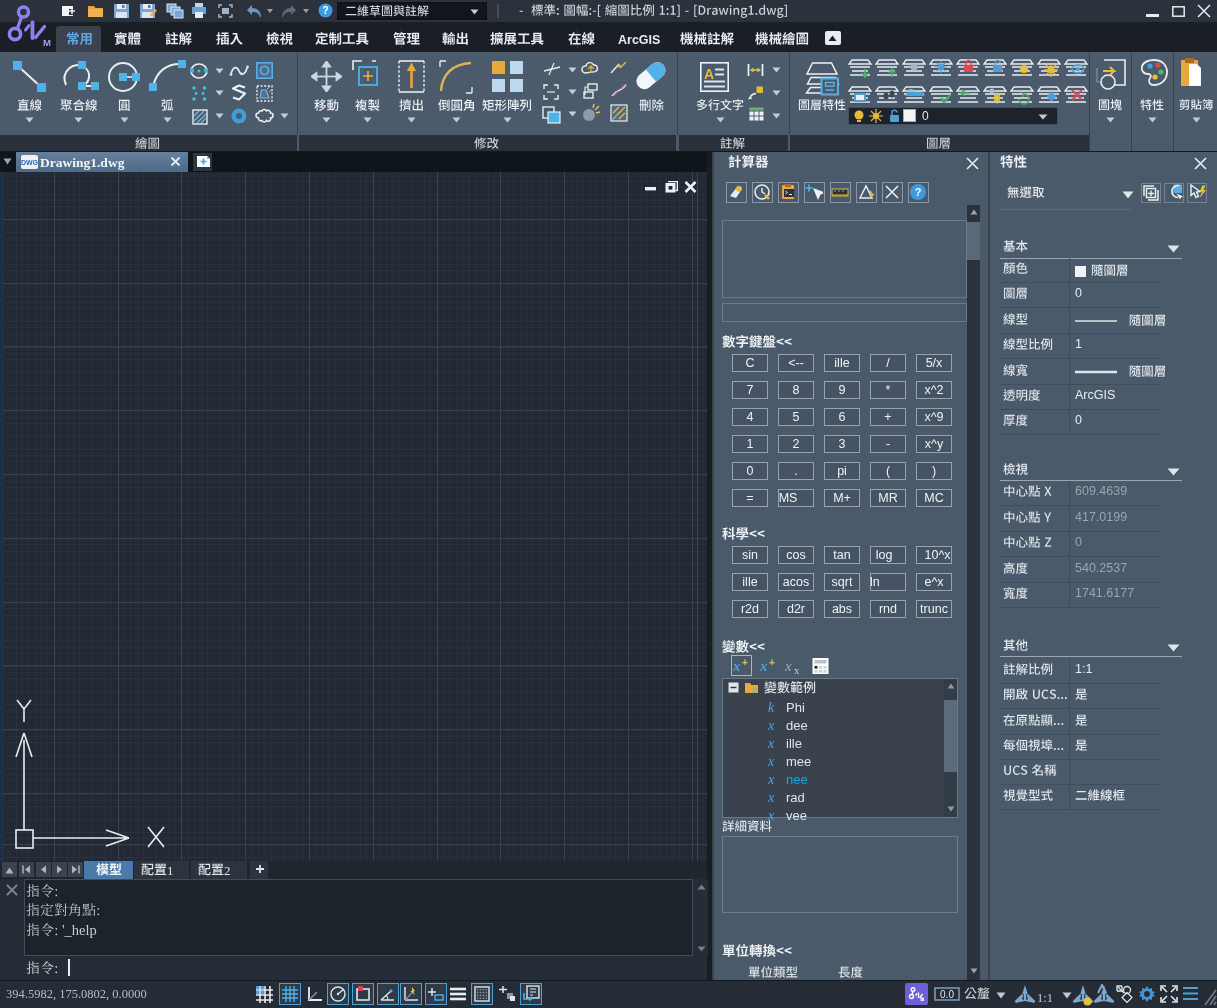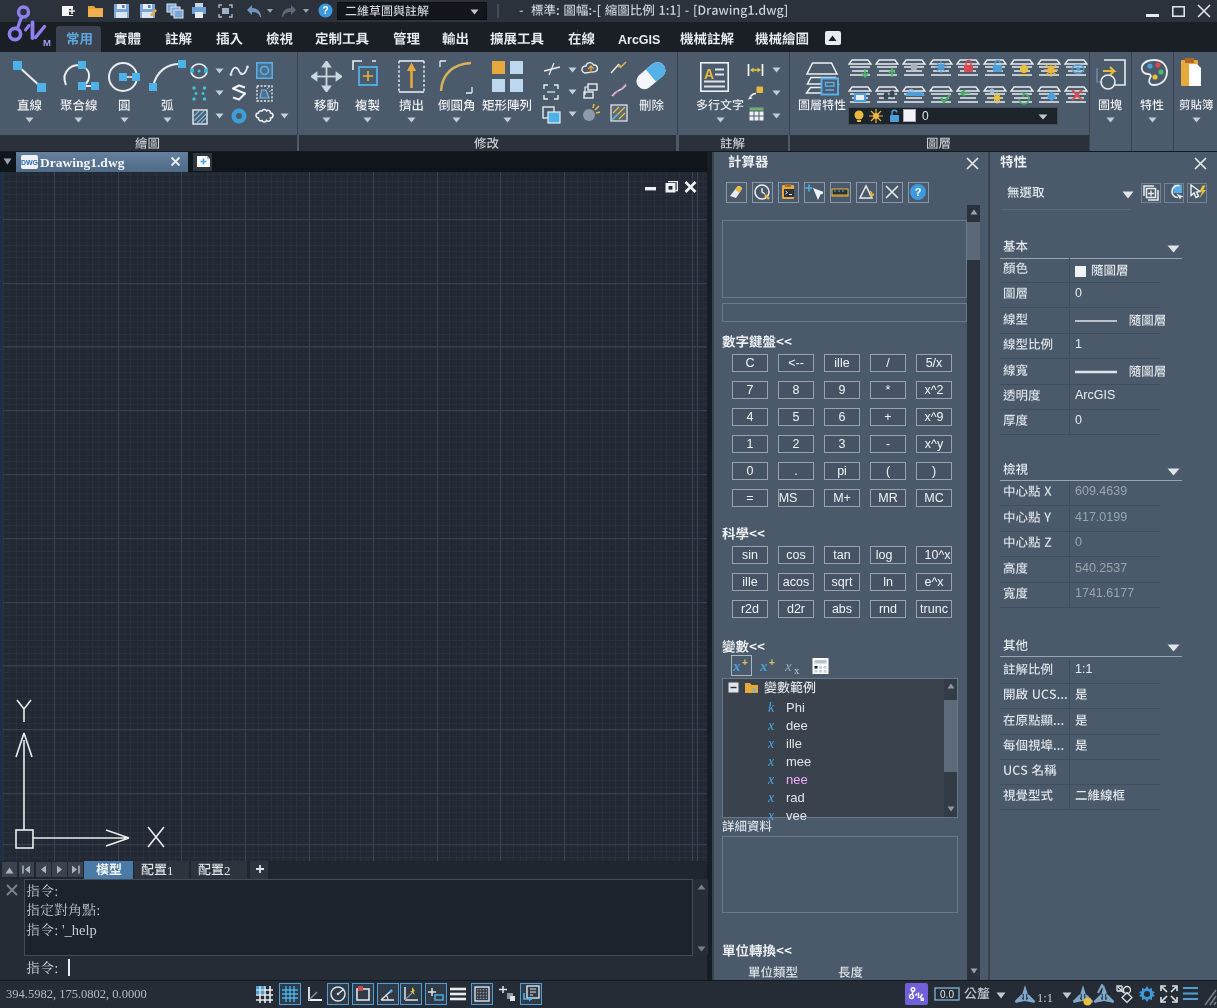--- a/index.html
+++ b/index.html
@@ -1879,21 +1879,21 @@
 <div style="position:absolute;left:778px;top:573px;width:36px;height:18px;border:1px solid #9aa3ad;background:rgba(20,28,38,0.10);"></div>
 <div style="position:absolute;left:778px;top:574px;">
     <span style="display:block;width:36px;text-align:center;font-family:Liberation Sans;font-size:12.5px;line-height:16px;color:#f0f3f5">acos</span>
   </div>
 <div style="position:absolute;left:824px;top:573px;width:36px;height:18px;border:1px solid #9aa3ad;background:rgba(20,28,38,0.10);"></div>
 <div style="position:absolute;left:824px;top:574px;">
     <span style="display:block;width:36px;text-align:center;font-family:Liberation Sans;font-size:12.5px;line-height:16px;color:#f0f3f5">sqrt</span>
   </div>
 <div style="position:absolute;left:870px;top:573px;width:36px;height:18px;border:1px solid #9aa3ad;background:rgba(20,28,38,0.10);"></div>
 <div style="position:absolute;left:870px;top:574px;">
-    <span style="display:block;width:36px;text-align:center;font-family:Liberation Sans;font-size:12.5px;line-height:16px;color:#f0f3f5">ln</span>
+    <span style="display:block;width:36px;text-align:left;font-family:Liberation Sans;font-size:12.5px;line-height:16px;color:#f0f3f5">ln</span>
   </div>
 <div style="position:absolute;left:916px;top:573px;width:36px;height:18px;border:1px solid #9aa3ad;background:rgba(20,28,38,0.10);"></div>
 <div style="position:absolute;left:916px;top:574px;">
     <span style="display:block;width:36px;text-align:center;font-family:Liberation Sans;font-size:12.5px;line-height:16px;color:#f0f3f5">e^x</span>
   </div>
 <div style="position:absolute;left:732px;top:600px;width:36px;height:18px;border:1px solid #9aa3ad;background:rgba(20,28,38,0.10);"></div>
 <div style="position:absolute;left:732px;top:601px;">
     <span style="display:block;width:36px;text-align:center;font-family:Liberation Sans;font-size:12.5px;line-height:16px;color:#f0f3f5">r2d</span>
   </div>
 <div style="position:absolute;left:778px;top:600px;width:36px;height:18px;border:1px solid #9aa3ad;background:rgba(20,28,38,0.10);"></div>
@@ -1980,21 +1980,21 @@
   </div>
 <div style="position:absolute;left:768px;top:698px;"><span style="font-family:'Liberation Serif';font-size:14px;font-style:italic;color:#4da3e0">k</span></div>
 <div style="position:absolute;left:786px;top:698px;"><span style="font-family:'Liberation Sans';font-size:13px;color:#dfe4e9">Phi</span></div>
 <div style="position:absolute;left:768px;top:716px;"><span style="font-family:'Liberation Serif';font-size:14px;font-style:italic;color:#4da3e0">x</span></div>
 <div style="position:absolute;left:786px;top:716px;"><span style="font-family:'Liberation Sans';font-size:13px;color:#dfe4e9">dee</span></div>
 <div style="position:absolute;left:768px;top:734px;"><span style="font-family:'Liberation Serif';font-size:14px;font-style:italic;color:#4da3e0">x</span></div>
 <div style="position:absolute;left:786px;top:734px;"><span style="font-family:'Liberation Sans';font-size:13px;color:#dfe4e9">ille</span></div>
 <div style="position:absolute;left:768px;top:752px;"><span style="font-family:'Liberation Serif';font-size:14px;font-style:italic;color:#4da3e0">x</span></div>
 <div style="position:absolute;left:786px;top:752px;"><span style="font-family:'Liberation Sans';font-size:13px;color:#dfe4e9">mee</span></div>
 <div style="position:absolute;left:768px;top:770px;"><span style="font-family:'Liberation Serif';font-size:14px;font-style:italic;color:#4da3e0">x</span></div>
-<div style="position:absolute;left:786px;top:770px;"><span style="font-family:'Liberation Sans';font-size:13px;color:#f0abfc">nee</span></div>
+<div style="position:absolute;left:786px;top:770px;"><span style="font-family:'Liberation Sans';font-size:13px;color:#0ea5e9">nee</span></div>
 <div style="position:absolute;left:768px;top:788px;"><span style="font-family:'Liberation Serif';font-size:14px;font-style:italic;color:#4da3e0">x</span></div>
 <div style="position:absolute;left:786px;top:788px;"><span style="font-family:'Liberation Sans';font-size:13px;color:#dfe4e9">rad</span></div>
 <div style="position:absolute;left:768px;top:806px;"><span style="font-family:'Liberation Serif';font-size:14px;font-style:italic;color:#4da3e0">x</span></div>
 <div style="position:absolute;left:786px;top:806px;"><span style="font-family:'Liberation Sans';font-size:13px;color:#dfe4e9">vee</span></div>
 <div style="position:absolute;left:944px;top:679px;width:13px;height:138px;background:#333b46;"></div>
 <div style="position:absolute;left:944px;top:700px;width:13px;height:72px;background:#5d6a79;"></div>
 <div style="position:absolute;left:947px;top:683px;">
     <svg width="8" height="6" viewBox="0 0 8 6">
       <path d="M4 0.5 L7.5 5.5 L0.5 5.5z" fill="#8d98a4"></path>
     </svg>

